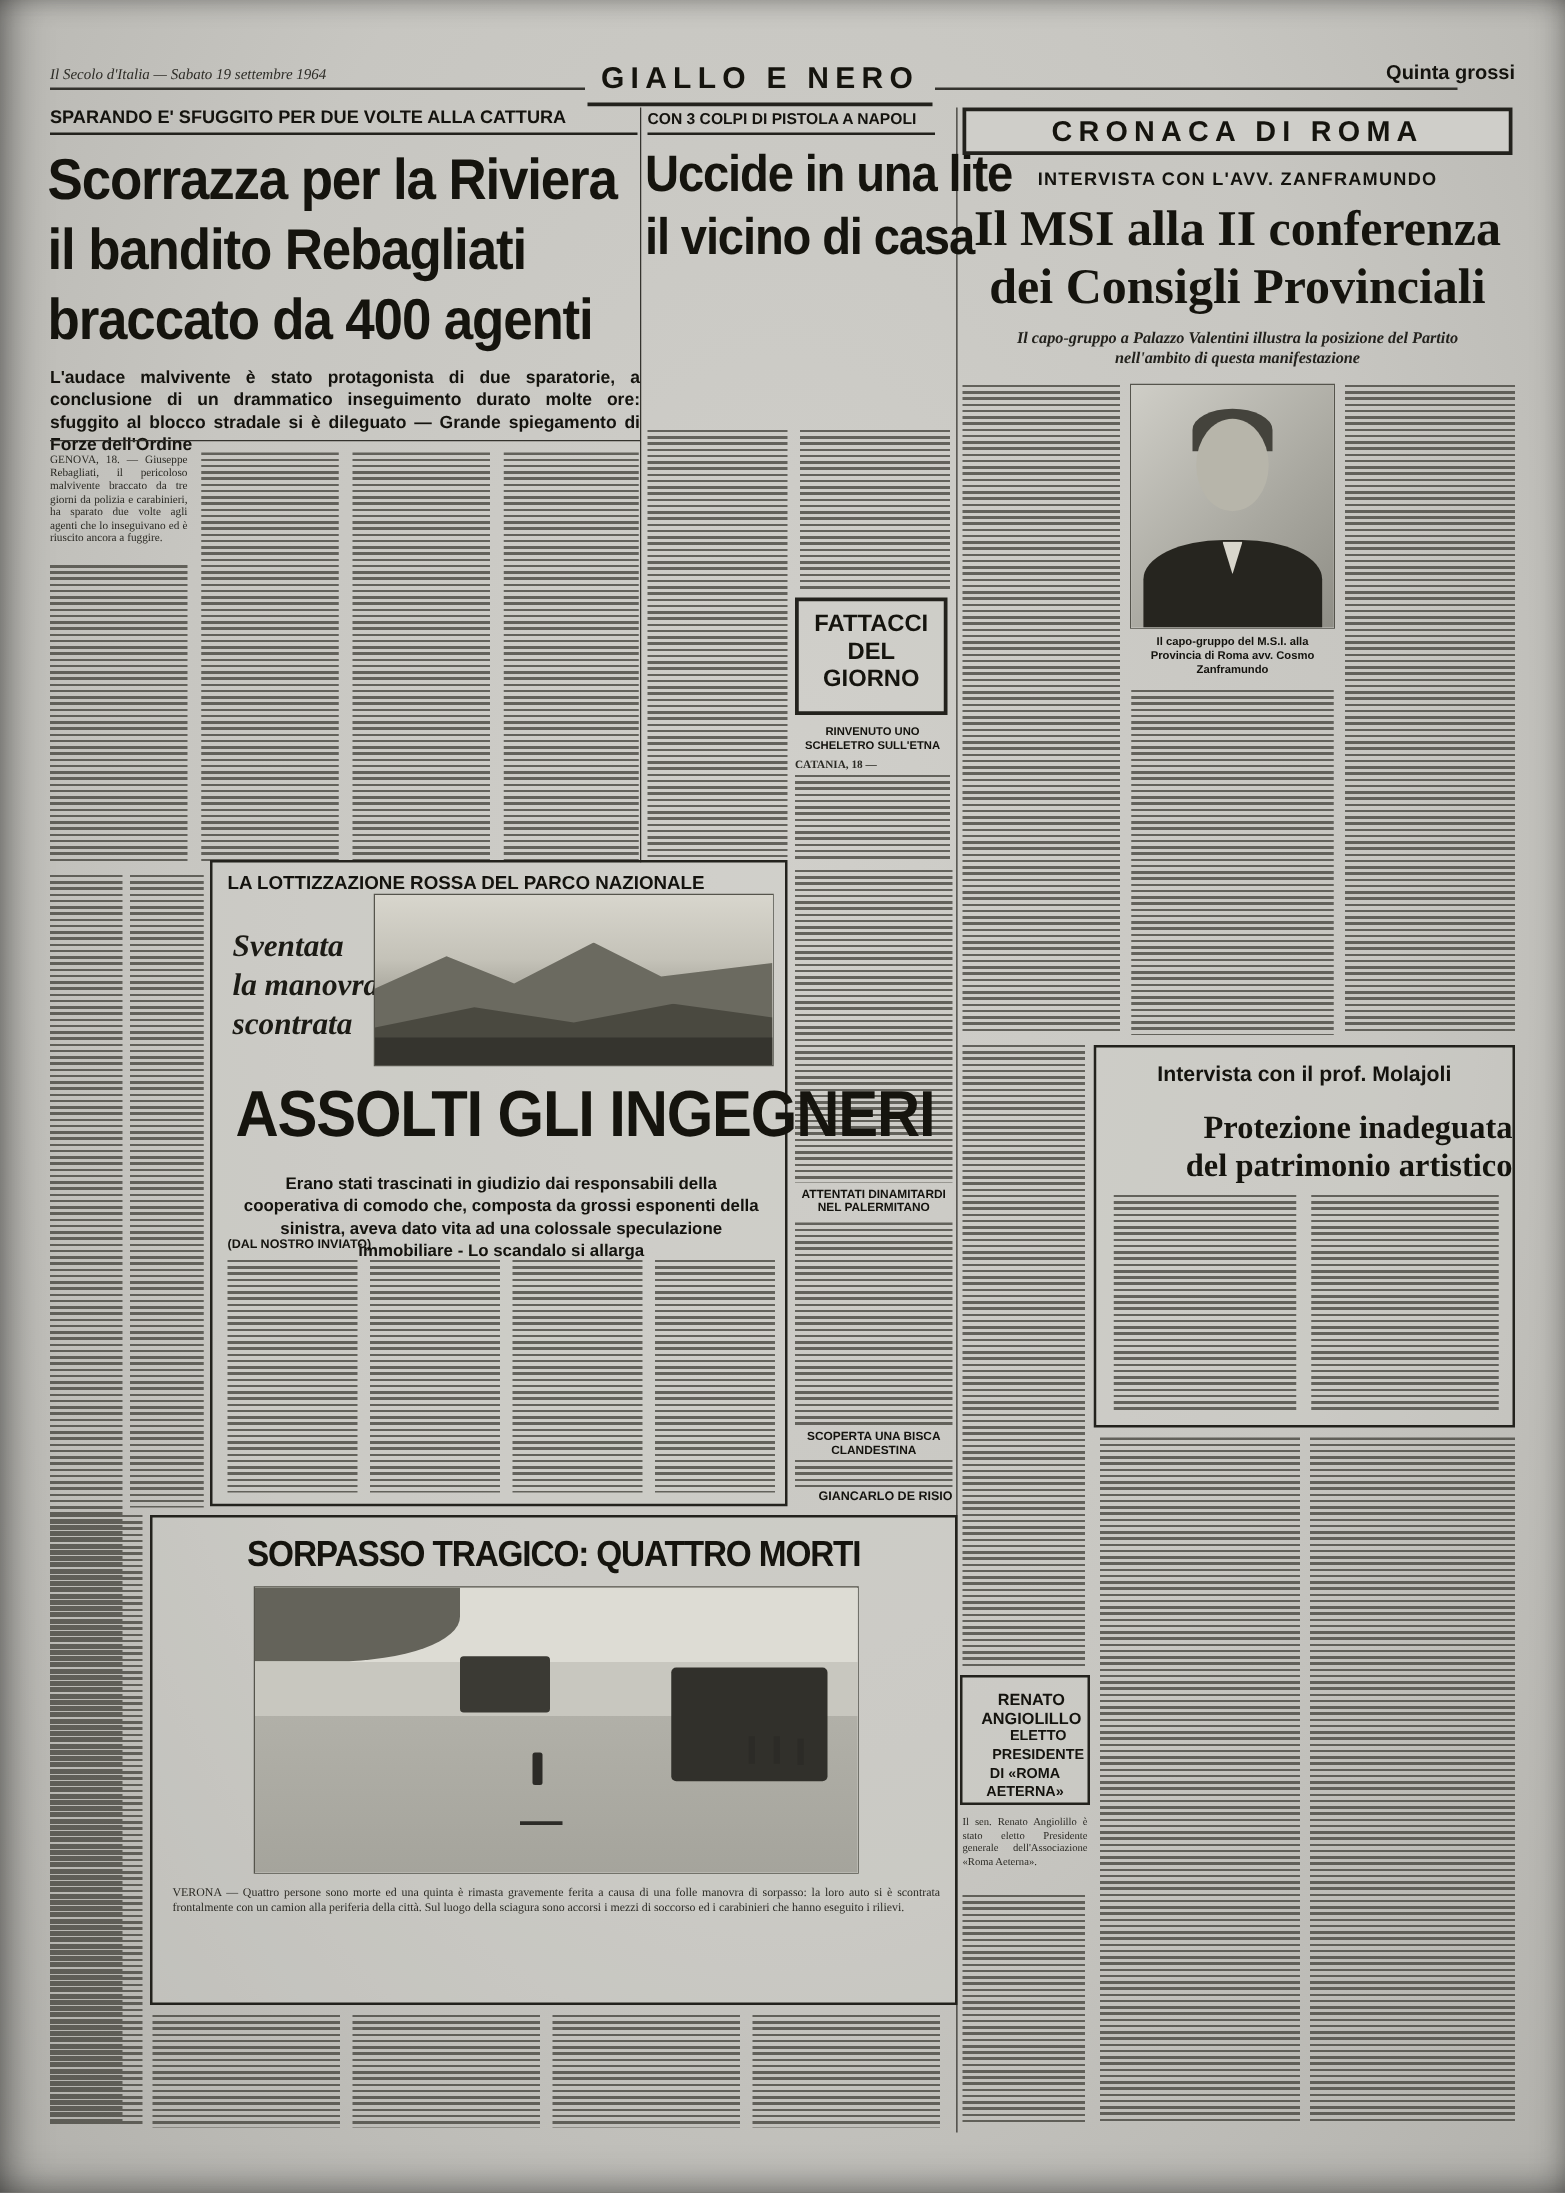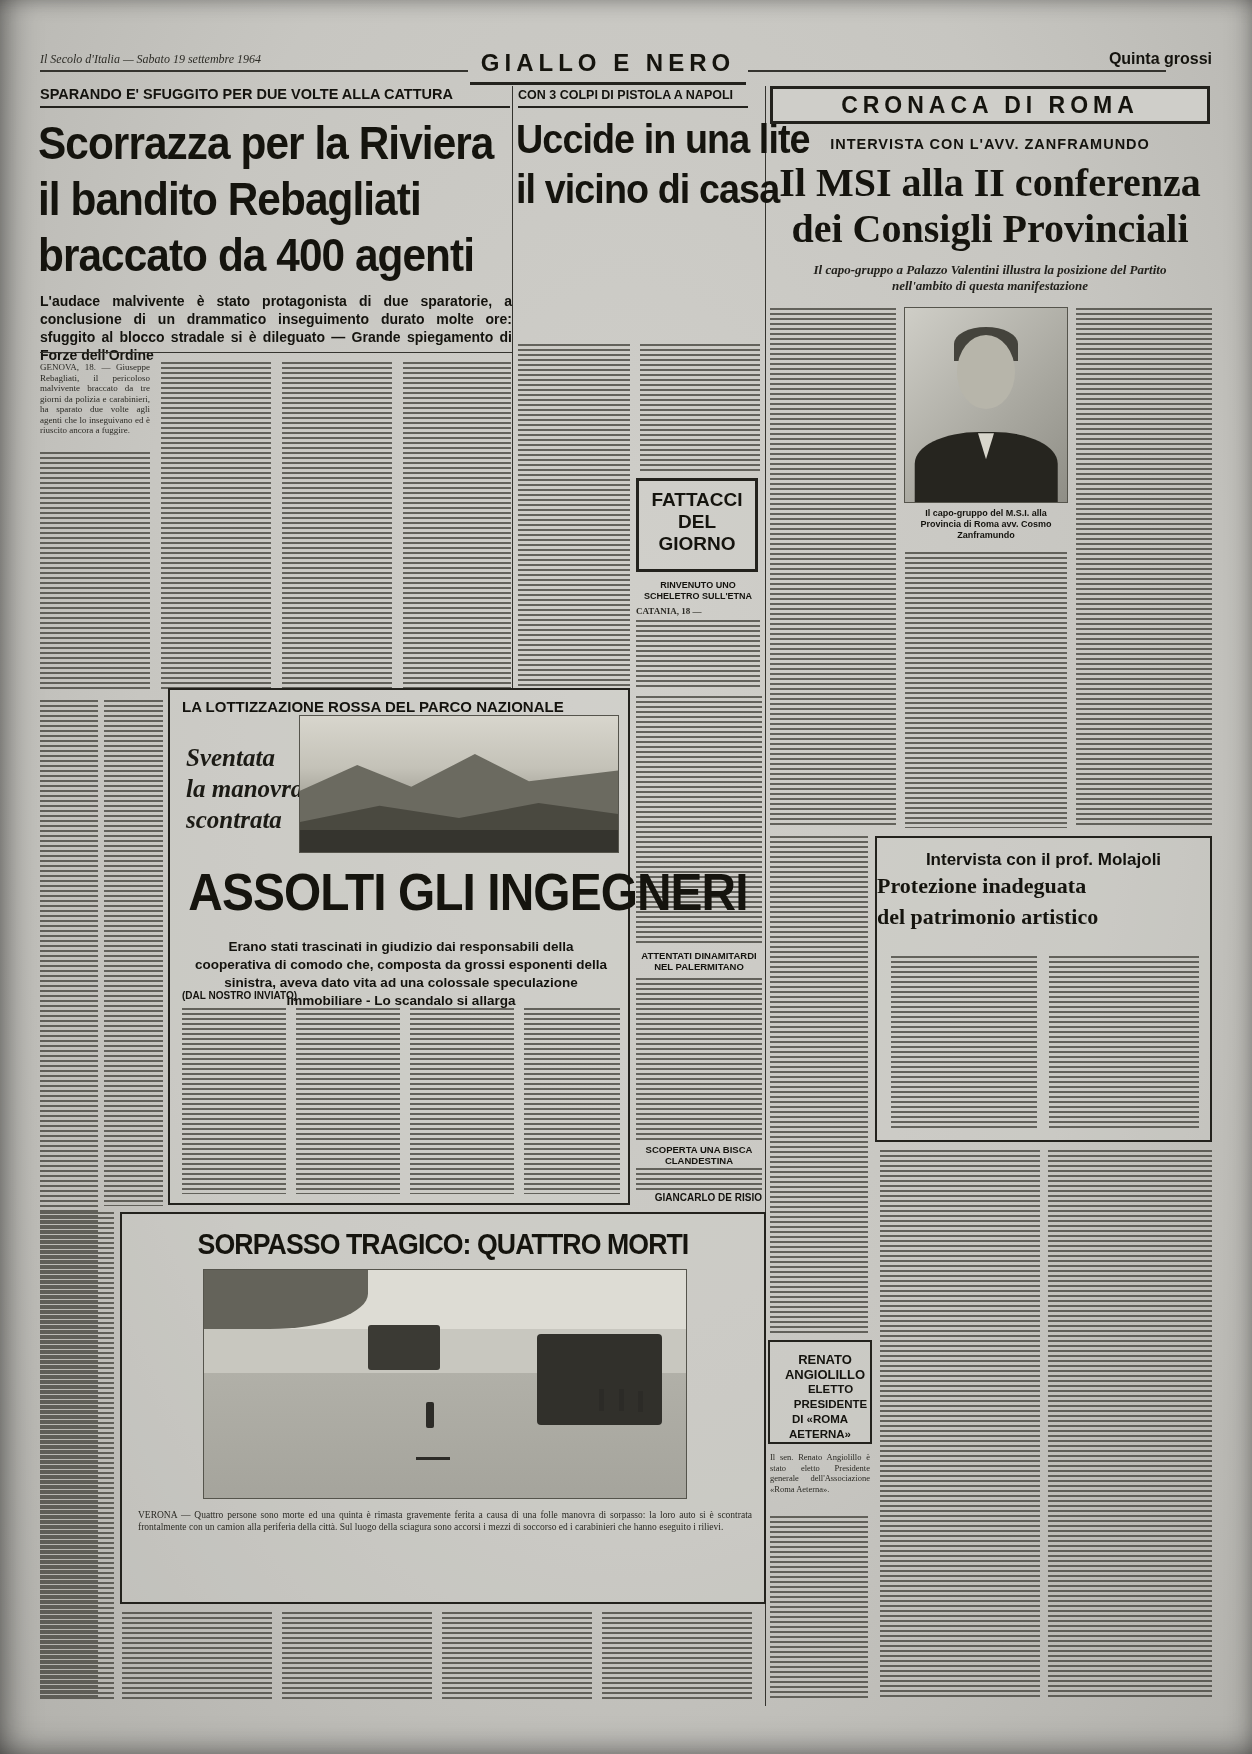--- a/index.html
+++ b/index.html
@@ -130,21 +130,21 @@
     <div class="abs" style="left:50%;top:14%;transform:translateX(-50%);width:58px;height:74px;border-radius:50%;background:#b7b5aa;"></div>
     <div class="abs" style="left:50%;bottom:0;transform:translateX(-50%);width:88%;height:36%;border-radius:45% 45% 0 0;background:#26251f;"></div>
     <div class="abs" style="left:50%;bottom:22%;transform:translateX(-50%);width:16px;height:26px;background:#d8d6cc;clip-path:polygon(0 0,100% 0,50% 100%);"></div>
   </div>
   <div class="abs kick" style="left:905px;top:508px;width:162px;font-size:9px;line-height:11px;text-align:center;">Il capo-gruppo del M.S.I. alla Provincia di Roma avv. Cosmo Zanframundo</div>
   <div class="gx" style="left:905px;top:552px;width:162px;height:276px;"></div>
   <div class="gx" style="left:1076px;top:308px;width:136px;height:520px;"></div>
 
   <div class="box" style="left:875px;top:836px;width:337px;height:306px;">
     <div class="kick" style="text-align:center;font-size:17px;margin-top:12px;">Intervista con il prof. Molajoli</div>
-    <div class="hserif" style="text-align:left;font-size:22px;line-height:31px;margin-top:0;">
+    <div class="hserif" style="text-align:right;font-size:26px;line-height:31px;margin-top:16px;">
       <div>Protezione inadeguata</div>
       <div>del patrimonio artistico</div>
     </div>
     <div class="gx" style="left:14px;top:118px;width:146px;height:172px;"></div>
     <div class="gx" style="left:172px;top:118px;width:150px;height:172px;"></div>
   </div>
 
   <div class="gx" style="left:770px;top:836px;width:98px;height:498px;"></div>
 
   <div class="box" style="left:768px;top:1340px;width:104px;height:104px;text-align:center;">

